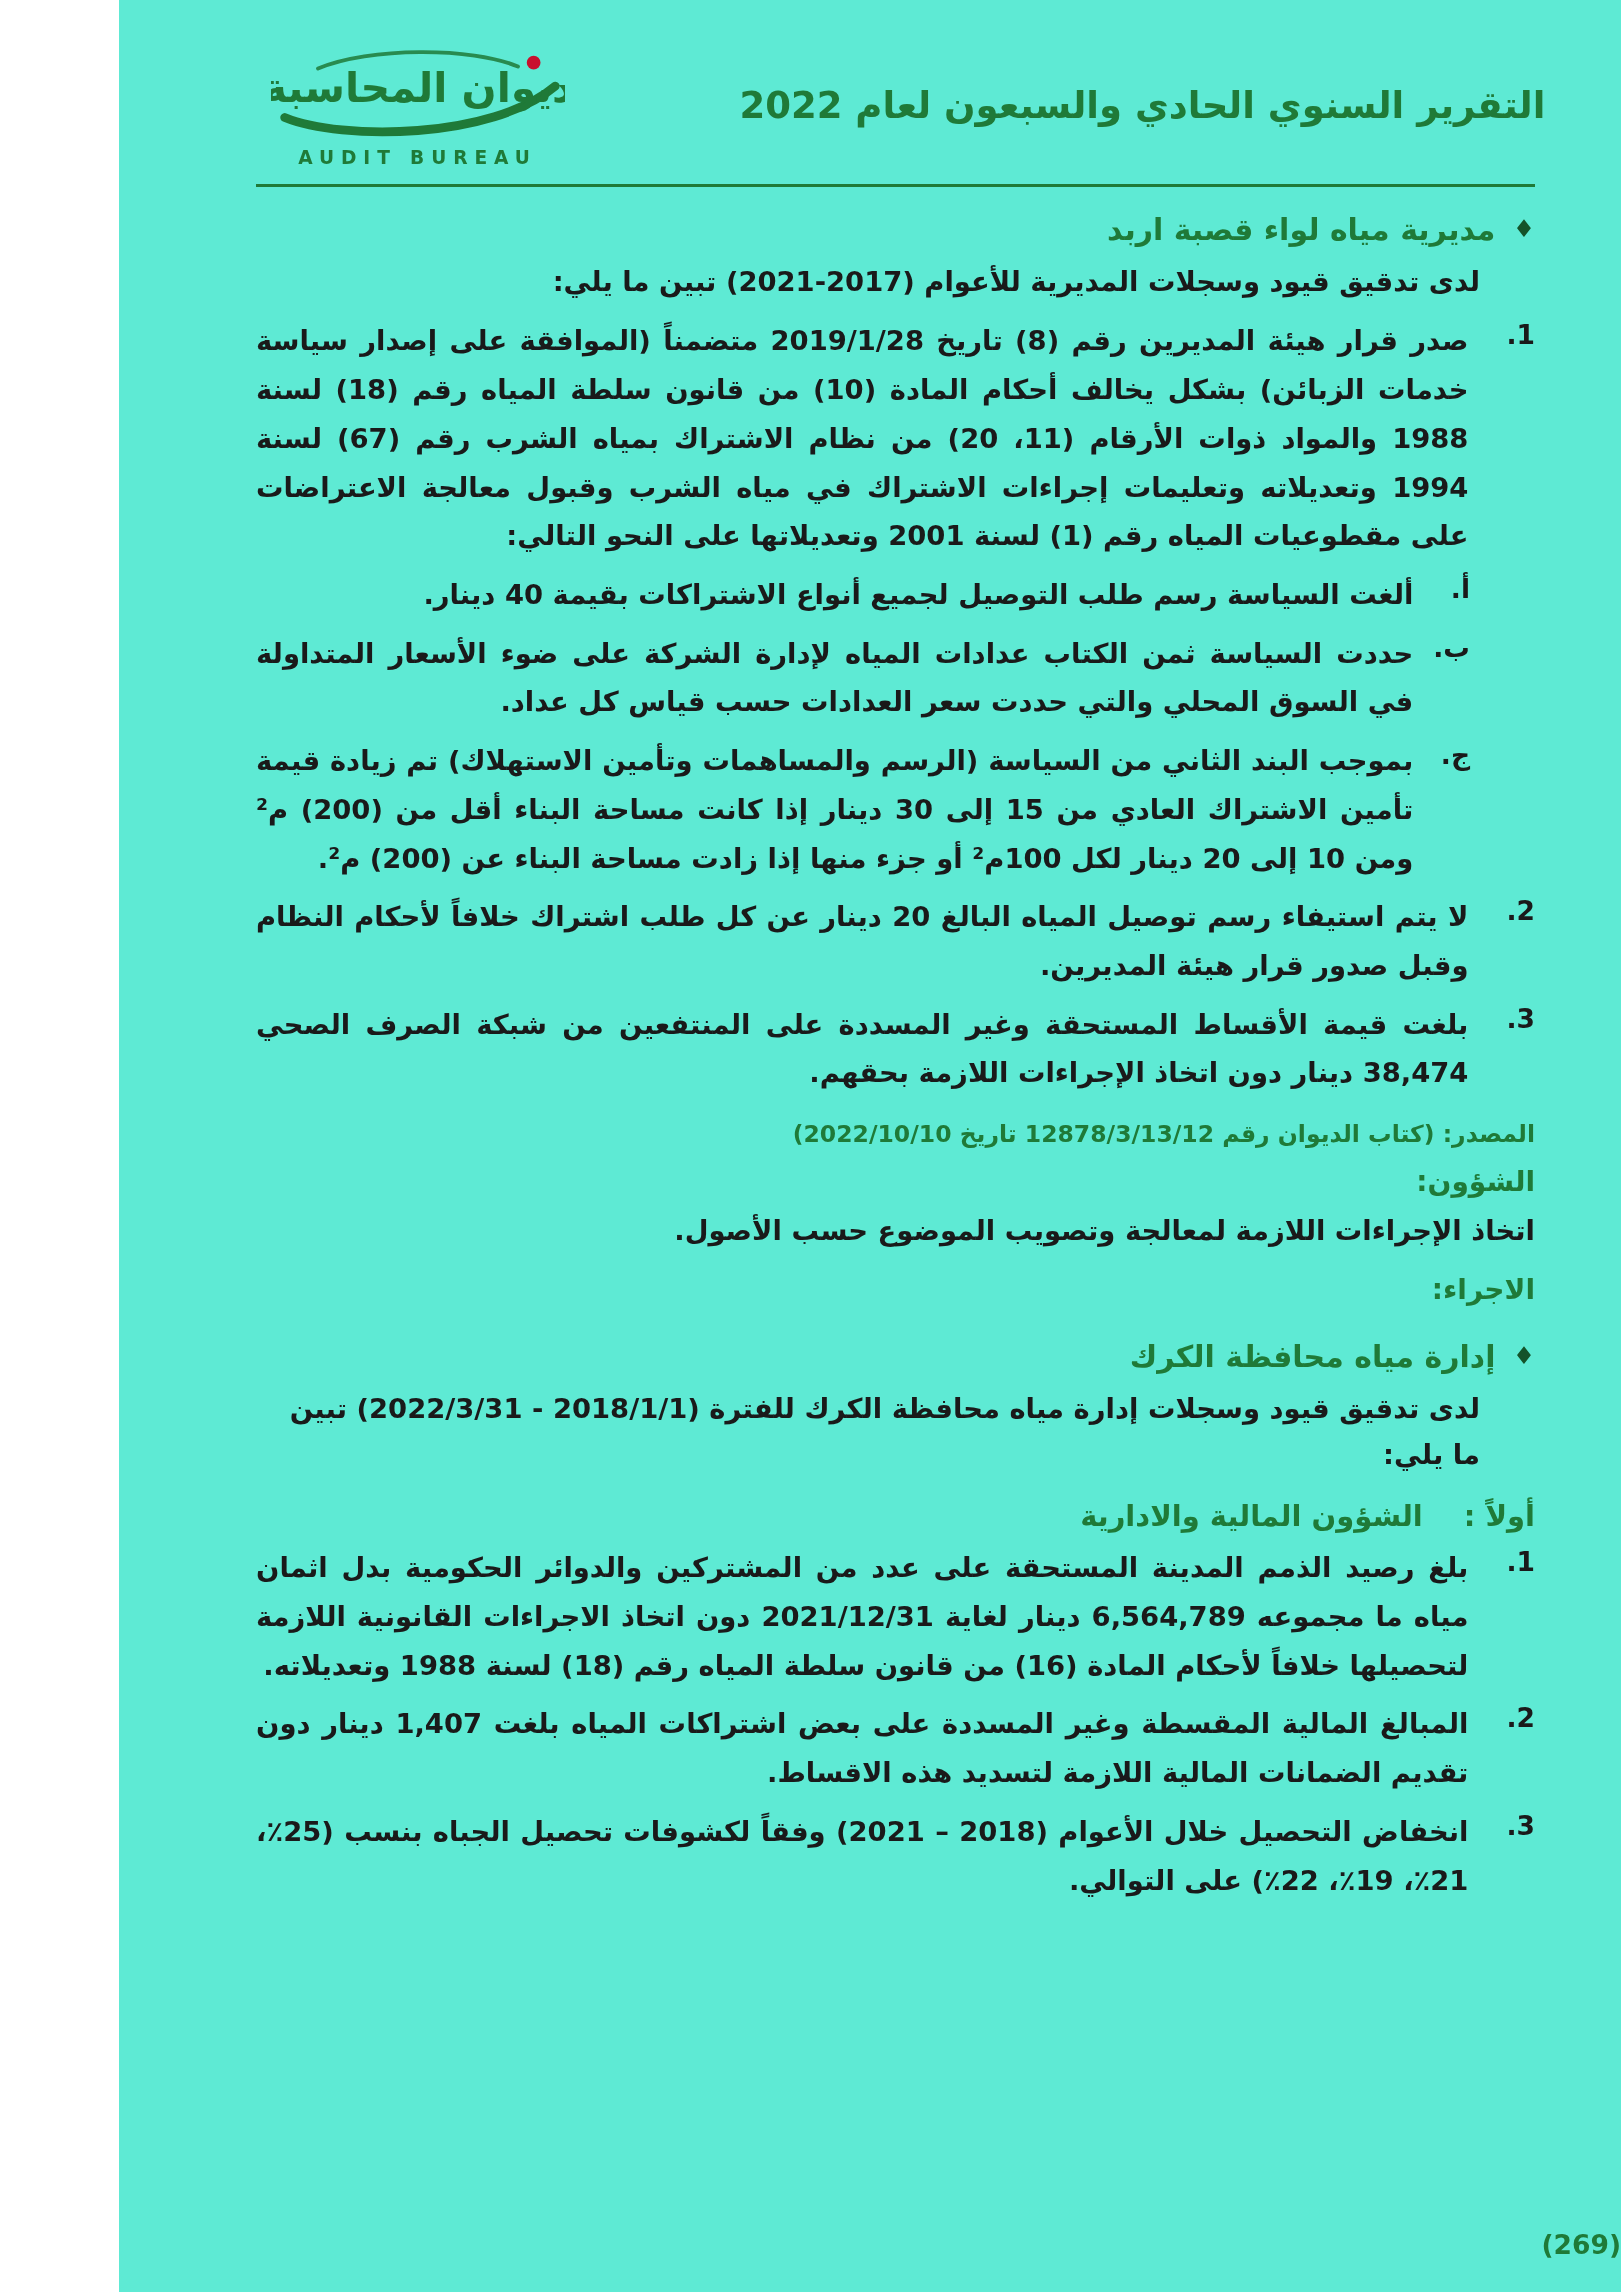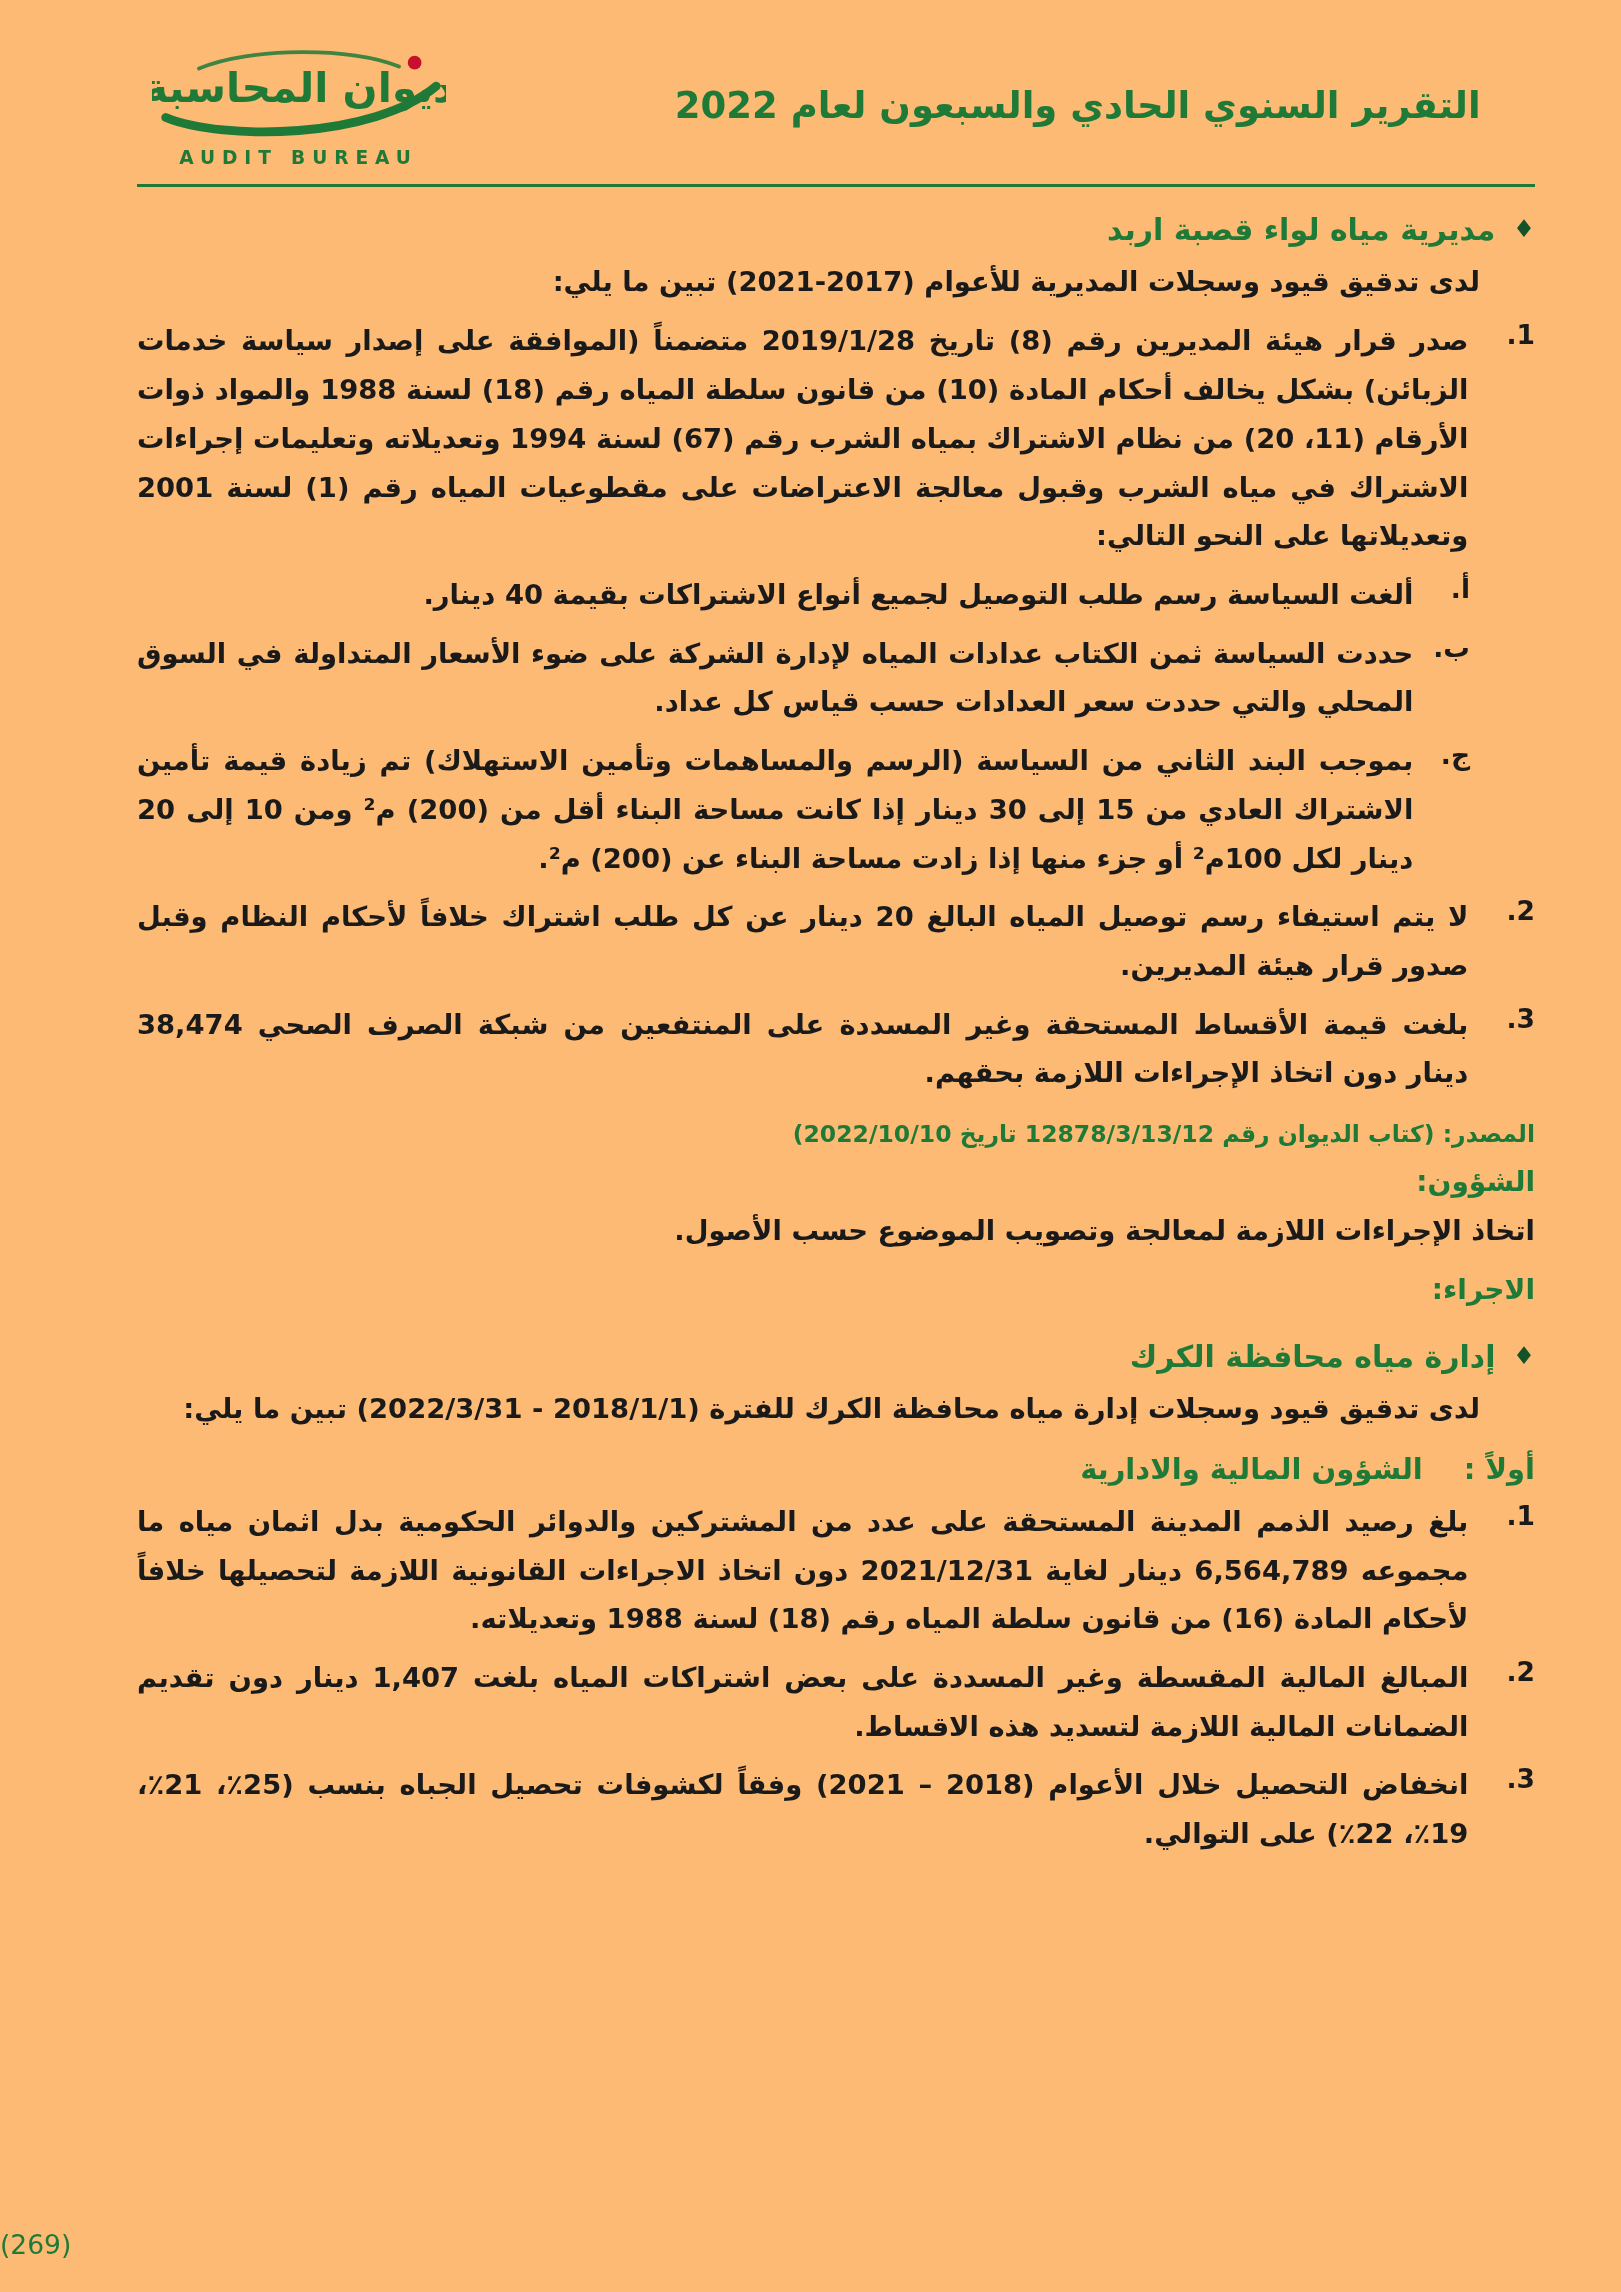--- a/index.html
+++ b/index.html
@@ -8,23 +8,23 @@
     --text:#1a1a1a;
   }
   *{margin:0;padding:0;box-sizing:border-box;}
   html,body{background:#ffffff;}
   body{
     font-family:"DejaVu Sans",sans-serif;
     color:var(--text);
   }
   .page{
     position:relative;
-    width:1621px;
+    width:1502px;
     height:2293px;
-    background:#fdba74;
+    background:#5eead4;
     direction:rtl;
     padding:43px 86px 108px 137px;
     overflow:hidden;
     margin-left:28px;
   }
   
   .header{direction:ltr;display:flex;align-items:center;gap:23.5px;}
   .logo{flex:0 0 323px;text-align:center;}
   .logo-svg{width:294px;height:102px;display:block;margin:0 auto;}
   .swoosh{fill:none;stroke:var(--green);stroke-width:9;stroke-linecap:round;}
@@ -47,21 +47,21 @@
   
   .subitem{display:flex;gap:15.7px;margin:2px 65px 9.8px 0;}
   .subitem > .num{flex:0 0 41px;text-align:right;font-weight:bold;font-size:26.5px;padding-top:2px;}
   .subitem > .text{flex:1;font-size:27.4px;font-weight:bold;line-height:1.78;text-align:justify;}
   
   .source{color:var(--green);font-weight:bold;font-size:23.5px;margin:21.6px 0 15.7px;}
   .label-h{color:var(--green);font-size:28px;font-weight:bold;margin:17.6px 0 7.8px;}
   .para{font-size:27.4px;font-weight:bold;line-height:1.8;text-align:justify;margin-bottom:9.8px;}
   .section-karak{margin-top:33px;}
   .subheading{display:flex;gap:41px;align-items:baseline;margin:19.6px 0 11.8px;color:var(--green);font-weight:bold;font-size:29px;}
-  .footer{position:absolute;bottom:33px;right:0;left:0;text-align:left;color:var(--green);font-weight:normal;font-size:26.5px;}
+  .footer{position:absolute;bottom:33px;right:0;left:0;text-align:right;color:var(--green);font-weight:bold;font-size:26.5px;}
 </style>
 </head>
 <body>
 
 <div class="page">
 
   <header class="header">
     <div class="logo">
       <svg class="logo-svg" viewBox="0 0 300 104">
         <path class="swoosh-top" d="M48 26 C 100 4, 205 4, 252 24"></path>

